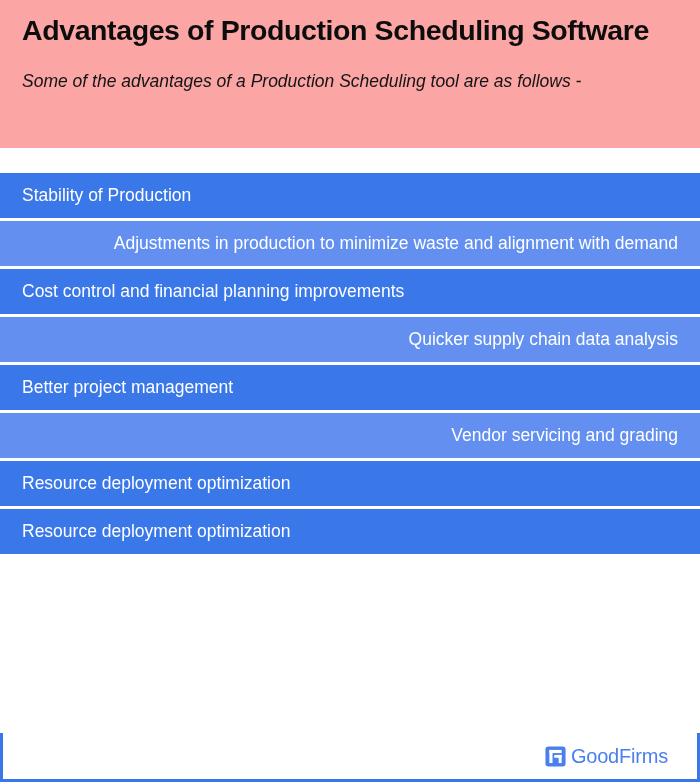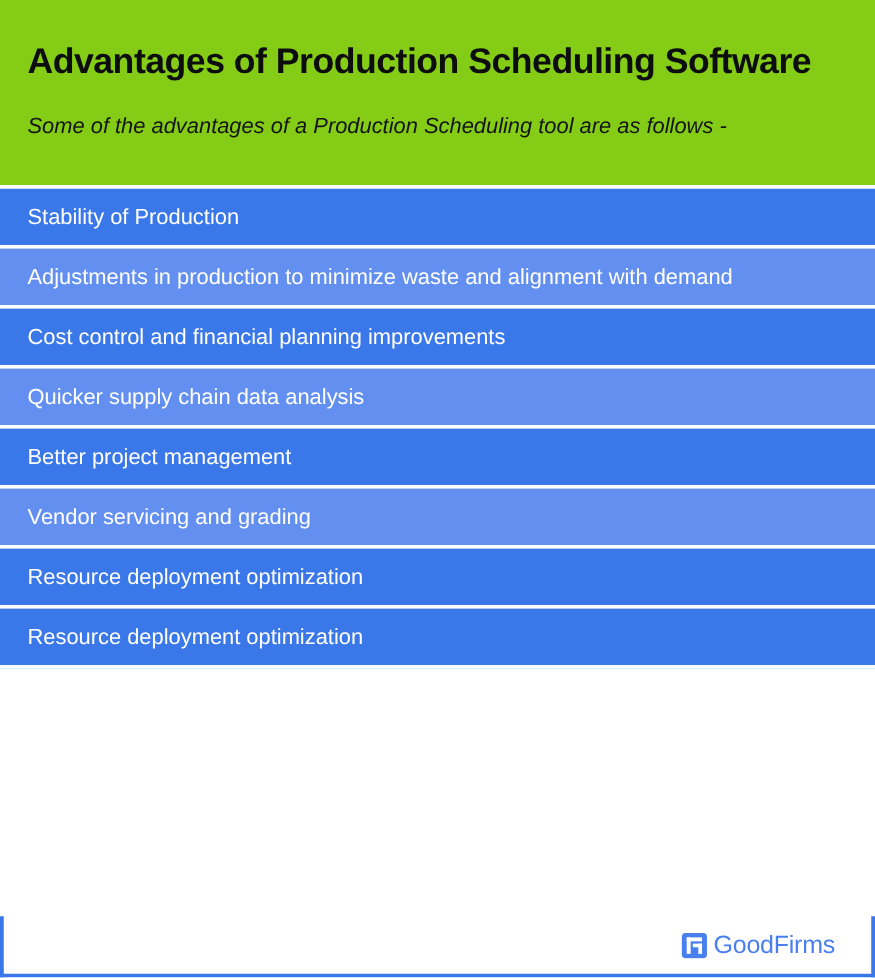--- a/index.html
+++ b/index.html
@@ -18,28 +18,27 @@
     width: 700px;
     height: 782px;
     box-sizing: border-box;
     display: flex;
     flex-direction: column;
     background: #ffffff;
   }
 
   
   .header {
-    background: #84cc16;
+    background: #fca5a5;
     padding: 14px 22px 16px 22px;
     box-sizing: border-box;
     flex: 0 0 auto;
     height: 148px;
     display: flex;
     flex-direction: column;
-    justify-content: center;
   }
   .header-title {
     font-size: 28.5px;
     font-weight: bold;
     color: #0d0d0d;
     letter-spacing: -0.4px;
     line-height: 1.16;
     margin: 0 0 4px 0;
     white-space: nowrap;
   }
@@ -54,34 +53,35 @@
   }
 
   
   .rows {
     flex: 1 1 auto;
     display: flex;
     flex-direction: column;
     background: #ffffff;
     padding-top: 3px;
     box-sizing: border-box;
+    margin-top: 22px;
   }
   .row {
     box-sizing: border-box;
     display: flex;
     align-items: center;
     padding: 10px 22px;
     color: #ffffff;
     font-size: 17.5px;
     line-height: 1.4;
     border-bottom: 3px solid #ffffff;
     min-height: 48px;
   }
   .row.shade-dark  { background: #3a77e8; }
-  .row.shade-light { background: #6390f0; }
+  .row.shade-light { background: #6390f0; justify-content: flex-end; }
   .row-label { display: block; }
 
   
   .footer {
     flex: 0 0 auto;
     height: 49px;
     background: #ffffff;
     border: 3px solid #3a77e8;
     border-top: none;
     box-sizing: border-box;

